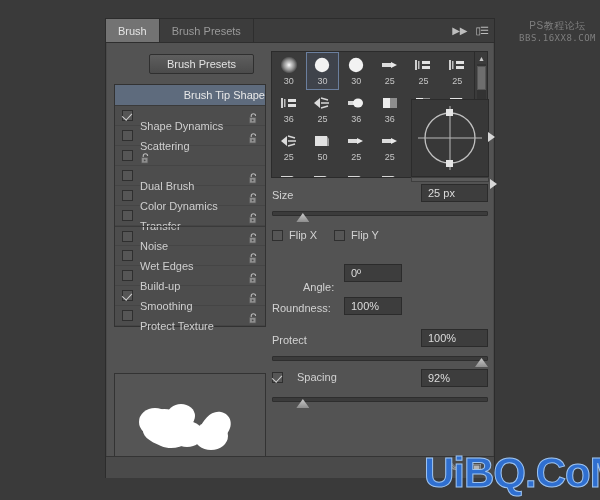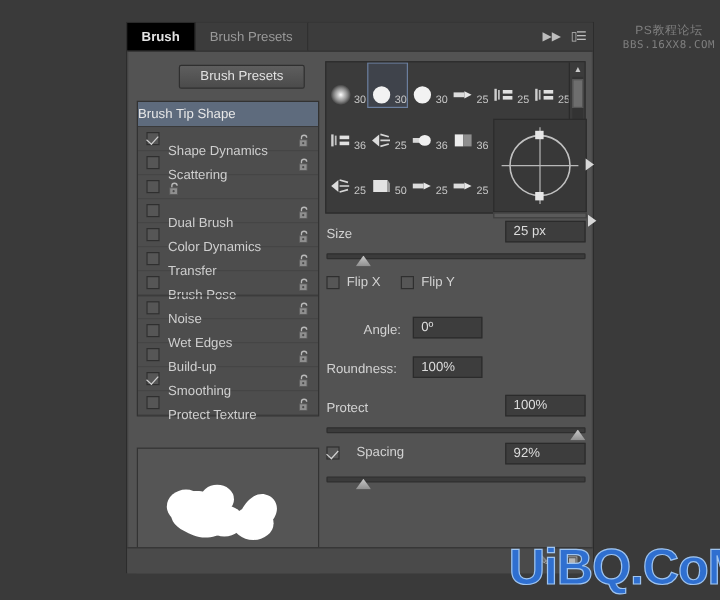--- a/index.html
+++ b/index.html
@@ -42,21 +42,21 @@
     border-bottom: 1px solid #2e2e2e;
     display: flex; align-items: stretch;
     position: relative;
   }
   .tab {
     display: flex; align-items: center;
     padding: 0 12px; font-size: 11px; color: #9a9a9a;
     border-right: 1px solid #2e2e2e;
     background: #3c3c3c;
   }
-  .tab.active { background: #000000; color: #e4e4e4; font-weight: bold; }
+  .tab.active { background: #737373; color: #e4e4e4; font-weight: normal; }
   .tabfill { flex: 1; background: #3c3c3c; }
   .hdr-icons {
     position: absolute; right: 6px; top: 0; height: 24px;
     display: flex; align-items: center; gap: 8px;
   }
   .ico-dbl, .ico-menu { color: #bdbdbd; font-size: 10px; line-height: 1; }
   .ico-menu { letter-spacing: -1px; }
 
   .body { position: relative; height: 435px; }
 
@@ -71,21 +71,21 @@
   }
   .sidelist {
     position: absolute; left: 8px; top: 41px;
     width: 152px;
     background: #4d4d4d;
     border: 1px solid #323232;
   }
   .side-head {
     height: 21px; background: #5e6b7d;
     color: #e8e8e8; font-size: 11px;
-    display: flex; align-items: center; justify-content: flex-start;
+    display: flex; align-items: center; justify-content: flex-end;
     border-bottom: 1px solid #3a3a3a;
   }
   .row {
     height: 20px; display: flex; align-items: center;
     padding: 0 6px 0 7px;
     border-bottom: 1px solid #454545;
     position: relative;
   }
   .row.sep-top { border-top: 1px solid #3a3a3a; }
   .cbx {
@@ -118,22 +118,22 @@
     background: #3b3b3b; border: 1px solid #2b2b2b;
     display: flex;
   }
   .grid {
     flex: 1; display: grid;
     grid-template-columns: repeat(6, 1fr);
     grid-auto-rows: 38px;
     overflow: hidden;
   }
   .cell {
-    display: flex; flex-direction: row;
-    align-items: flex-end; justify-content: flex-start;
+    display: flex; flex-direction: column;
+    align-items: center; justify-content: flex-start;
     padding-top: 2px;
     border: 1px solid transparent;
   }
   .cell.sel { border-color: #6b7f9e; background: #3f434b; }
   .cell .gl { height: 20px; display: flex; align-items: center; justify-content: center; }
   .cell .num { font-size: 9px; color: #c6c6c6; line-height: 12px; }
 
   .sbar {
     width: 13px; background: #3b3b3b;
     border-left: 1px solid #2b2b2b;
@@ -266,29 +266,20 @@
               <span class="row-label">Color Dynamics</span>
               <span class="lock"><svg viewBox="0 0 12 13" width="11" height="12">
                   <path d="M3.5 6 V4.2 A2.4 2.4 0 0 1 8.3 4.2" fill="none" stroke="#b9b9b9" stroke-width="1.2"></path>
                   <rect x="1.6" y="6" width="7" height="6" fill="#8f8f8f" stroke="#5a5a5a" stroke-width=".8"></rect>
                   <circle cx="5.1" cy="9" r="1" fill="#4a4a4a"></circle>
                 </svg></span>
             </div>
             <div class="row">
               <span class="cbx"></span>
               <span class="row-label">Transfer</span>
-              <span class="lock"><svg viewBox="0 0 12 13" width="11" height="12">
-                  <path d="M3.5 6 V4.2 A2.4 2.4 0 0 1 8.3 4.2" fill="none" stroke="#b9b9b9" stroke-width="1.2"></path>
-                  <rect x="1.6" y="6" width="7" height="6" fill="#8f8f8f" stroke="#5a5a5a" stroke-width=".8"></rect>
-                  <circle cx="5.1" cy="9" r="1" fill="#4a4a4a"></circle>
-                </svg></span>
-            </div>
-            <div class="row">
-              <span class="cbx"></span>
-              <span class="row-label">Brush Pose</span>
               <span class="lock"><svg viewBox="0 0 12 13" width="11" height="12">
                   <path d="M3.5 6 V4.2 A2.4 2.4 0 0 1 8.3 4.2" fill="none" stroke="#b9b9b9" stroke-width="1.2"></path>
                   <rect x="1.6" y="6" width="7" height="6" fill="#8f8f8f" stroke="#5a5a5a" stroke-width=".8"></rect>
                   <circle cx="5.1" cy="9" r="1" fill="#4a4a4a"></circle>
                 </svg></span>
             </div>
             <div class="row sep-top">
               <span class="cbx"></span>
               <span class="row-label">Noise</span>
               <span class="lock"><svg viewBox="0 0 12 13" width="11" height="12">
@@ -596,21 +587,21 @@
 
       <div class="flipwrap" style="left:166px; top:186px;text-align:center;">
         <span class="cbx"></span>
         <span class="flip-lab">Flip X</span>
       </div>
       <div class="flipwrap" style="left:228px; top:186px;">
         <span class="cbx"></span>
         <span class="flip-lab">Flip Y</span>
       </div>
 
-      <div class="ctl-label" style="left:197px; top:226px;">Angle:</div>
+      <div class="ctl-label" style="left:197px; top:238px;">Angle:</div>
       <div class="numbox" style="left:238px; top:221px; width:58px;">0º</div>
 
       <div class="ctl-label" style="left:166px; top:259px;">Roundness:</div>
       <div class="numbox" style="left:238px; top:254px; width:58px;">100%</div>
 
       <div class="angle-widget">
         <svg width="76" height="76" viewBox="0 0 76 76">
           <circle cx="38" cy="38" r="25" fill="none" stroke="#c0c0c0" stroke-width="1.3"></circle>
           <line x1="38" y1="6" x2="38" y2="70" stroke="#b8b8b8" stroke-width="1"></line>
           <line x1="6" y1="38" x2="70" y2="38" stroke="#b8b8b8" stroke-width="1"></line>

